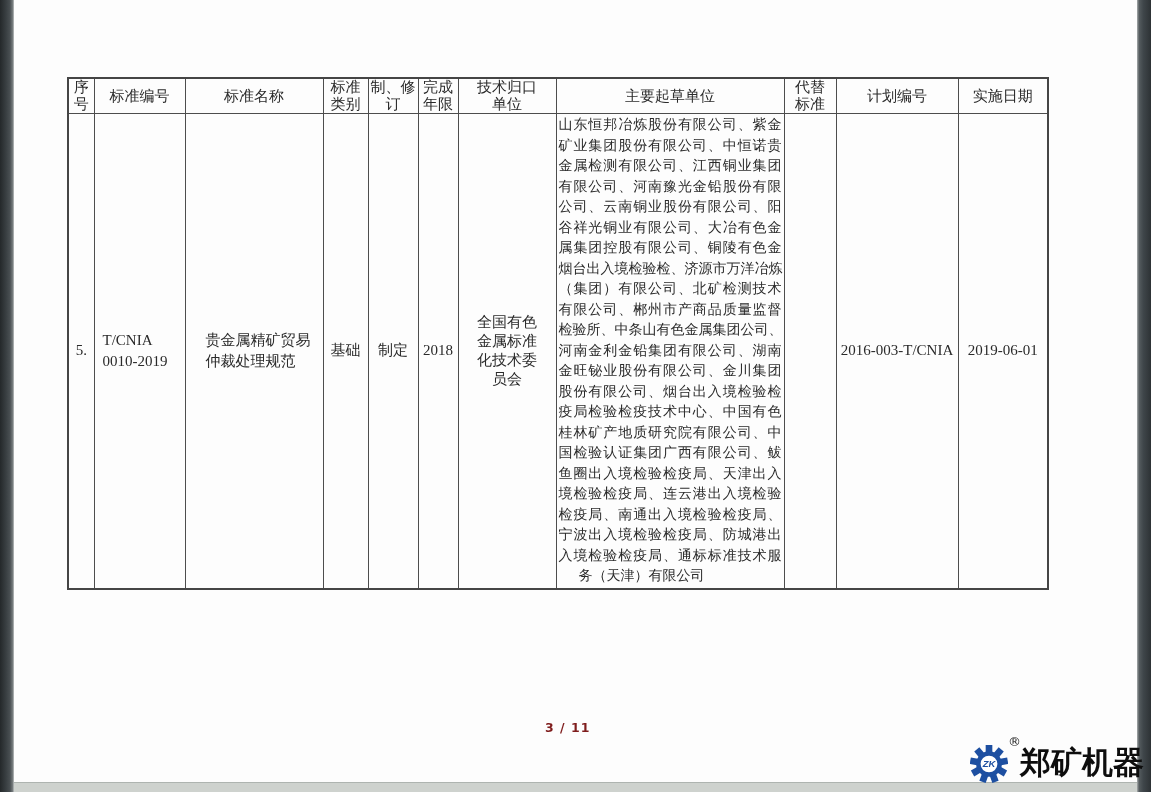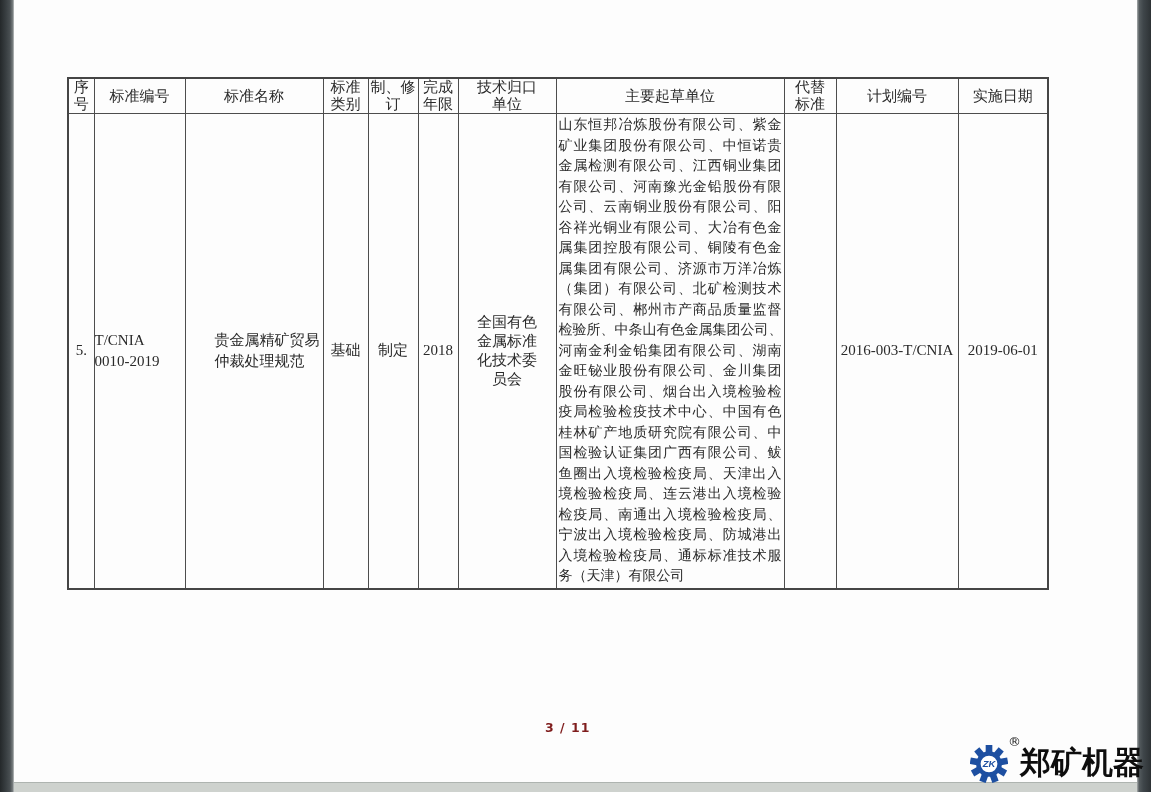--- a/index.html
+++ b/index.html
@@ -39,30 +39,30 @@
     text-align:center;
     padding:0;
     overflow:hidden;
   }
   .std-table thead tr{height:35px;}
   .std-table tbody tr{height:473px;}
   .std-table th{line-height:17px;white-space:pre-line;}
   table.std-table{border:2px solid #454545;}
 
   td.c-left{text-align:left;}
-  td.cell-number{padding-left:0;padding-right:6px;line-height:21px;}
-  td.cell-name{padding-left:29px;line-height:21px;width:126px;}
+  td.cell-number{padding-left:8px;padding-right:6px;line-height:21px;}
+  td.cell-name{padding-left:20px;line-height:21px;width:126px;}
   td.cell-tech{padding:0 17px;line-height:19px;}
   td.cell-units{padding:1px 2px;vertical-align:middle;}
   .unit-line{
     font-size:14px;line-height:20.5px;
     text-align:justify;text-align-last:justify;
     white-space:nowrap;
   }
-  .unit-line:last-child{text-align-last:left;}
+  .unit-line:last-child{text-align-last:left;margin-left:20px;}
 
   
   .page-num{
     position:absolute;left:545px;top:720px;
     font-family:"DejaVu Sans","Liberation Sans",sans-serif;
     font-weight:bold;font-size:12.5px;letter-spacing:1px;color:#7f1d1d;
   }
 
   
   .logo{position:absolute;left:968px;top:735px;width:176px;height:54px;}
@@ -133,21 +133,21 @@
         <td class="cell-tech">全国有色金属标准化技术委员会</td>
         <td class="cell-units">
           <div>
               <div class="unit-line">山东恒邦冶炼股份有限公司、紫金</div>
               <div class="unit-line">矿业集团股份有限公司、中恒诺贵</div>
               <div class="unit-line">金属检测有限公司、江西铜业集团</div>
               <div class="unit-line">有限公司、河南豫光金铅股份有限</div>
               <div class="unit-line">公司、云南铜业股份有限公司、阳</div>
               <div class="unit-line">谷祥光铜业有限公司、大冶有色金</div>
               <div class="unit-line">属集团控股有限公司、铜陵有色金</div>
-              <div class="unit-line">属集团有限公司、济源市万洋冶炼</div>
+              <div class="unit-line">烟台出入境检验检、济源市万洋冶炼</div>
               <div class="unit-line">（集团）有限公司、北矿检测技术</div>
               <div class="unit-line">有限公司、郴州市产商品质量监督</div>
               <div class="unit-line">检验所、中条山有色金属集团公司、</div>
               <div class="unit-line">河南金利金铅集团有限公司、湖南</div>
               <div class="unit-line">金旺铋业股份有限公司、金川集团</div>
               <div class="unit-line">股份有限公司、烟台出入境检验检</div>
               <div class="unit-line">疫局检验检疫技术中心、中国有色</div>
               <div class="unit-line">桂林矿产地质研究院有限公司、中</div>
               <div class="unit-line">国检验认证集团广西有限公司、鲅</div>
               <div class="unit-line">鱼圈出入境检验检疫局、天津出入</div>

